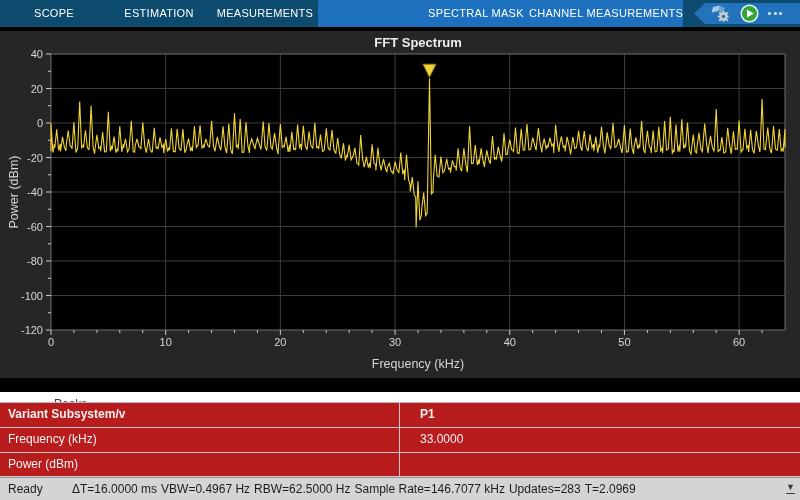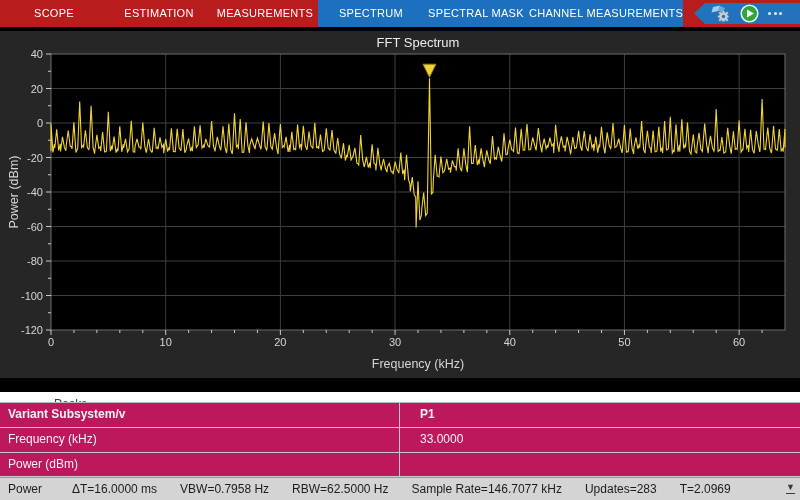--- a/index.html
+++ b/index.html
@@ -1,52 +1,51 @@
 <!DOCTYPE html>
 <html><head>
 <meta charset="utf-8">
 <style>
   * { margin:0; padding:0; box-sizing:border-box; }
   html,body { width:800px; height:500px; background:#000; font-family:"Liberation Sans",sans-serif; overflow:hidden; }
   
-  .toolbar { position:absolute; left:0; top:0; width:800px; height:27px; background:#b91c1c; }
+  .toolbar { position:absolute; left:0; top:0; width:800px; height:27px; background:#0c4a6e; }
   .tab { position:absolute; top:0; height:27px; line-height:27px; color:#fff; font-size:11px; letter-spacing:.3px; transform:translateX(-50%); white-space:nowrap; }
   .ctx-group { position:absolute; left:318px; top:0; width:365px; height:27px; background:#1d70bd; }
   .badge { position:absolute; right:0; top:3px; height:21px; width:106px; background:#2273bb; clip-path:polygon(11px 0, 100% 0, 100% 100%, 11px 100%, 0 50%); display:flex; align-items:center; padding-left:17px; gap:9px; }
   .dots { display:flex; gap:2.5px; align-items:center; }
   .dots i { width:3px; height:3px; background:#dfeaf6; border-radius:50%; display:block; }
   
   .panel { position:absolute; left:0; top:31px; width:800px; height:347px; background:#262626; }
-  .chart-title { position:absolute; left:418px; top:4px; transform:translateX(-50%); color:#ededed; font-size:13px; }
+  .chart-title { position:absolute; left:418px; top:4px; transform:translateX(-50%); color:#ededed; font-size:13px;font-weight:bold; }
   .ylab { position:absolute; left:-26px; top:154px; width:80px; text-align:center; transform:rotate(-90deg); color:#d6d6d6; font-size:12.5px; }
   .xlab { position:absolute; left:418px; top:326px; transform:translateX(-50%); color:#d6d6d6; font-size:12.5px; }
   
   .peaks-strip { position:absolute; left:0; top:392px; width:800px; height:24px; background:#fff; }
   .peaks-title { position:absolute; left:54px; top:5px; color:#3c3c3c; font-size:12px; }
-  .ptable { position:absolute; left:0; top:402px; width:800px; height:75px; background:#be185d; border-top:1px solid #b9b9b9; }
+  .ptable { position:absolute; left:0; top:402px; width:800px; height:75px; background:#b91c1c; border-top:1px solid #b9b9b9; }
   .prow { display:flex; height:25px; border-bottom:1px solid #c9c9c9; color:#f2f2f2; font-size:12px; }
   .prow:last-child { border-bottom:2px solid #c9c9c9; }
   .pcell-k { width:400px; padding-left:8px; line-height:23px; border-right:1px solid #c9c9c9; }
   .pcell-v { flex:1; padding-left:8px; line-height:23px;margin-left:12px; }
   .prow.hdr { font-weight:bold; }
   
   .status { position:absolute; left:0; top:477px; width:800px; height:23px; background:#d4d4d4; border-top:1px solid #979797; display:flex; align-items:center; color:#1c1c1c; font-size:12px; }
   .ready { margin-left:8px; width:64px; }
-  .stats { display:flex; gap:23px; white-space:nowrap; }
+  .stats { display:flex; gap:4px; white-space:nowrap; }
   .collapse { position:absolute; right:5px; top:4px; color:#3a3a3a; font-size:9px; border-bottom:1.5px solid #3a3a3a; line-height:11px; }
 </style>
 </head>
 <body>
 
 <div class="toolbar">
   <span class="tab" style="left:54px">SCOPE</span>
   <span class="tab" style="left:265px">MEASUREMENTS</span>
   <span class="tab" style="left:159px">ESTIMATION</span>
   <div class="ctx-group">
-    <span class="tab" style="left:53px">SPECTRUM</span>
     <span class="tab" style="left:288px">CHANNEL MEASUREMENTS</span>
     <span class="tab" style="left:158px">SPECTRAL MASK</span>
   </div>
   <div class="badge">
     <span style="display:block;width:20px;height:19px;">
       <svg width="20" height="19" viewBox="0 0 20 19">
         <polygon points="2,3 9,1.5 7.5,7 0.5,8.5" fill="#a9cae9"></polygon>
         <polygon points="9,2 14,4 11.5,8.5 6.8,6.5" fill="#6fa7d9"></polygon>
         <g>
           <circle cx="12.5" cy="12.5" r="4.2" fill="#cdcdcd"></circle>
@@ -177,23 +176,23 @@
   <div class="prow">
     <div class="pcell-k">Frequency (kHz)</div>
     <div class="pcell-v">33.0000</div>
   </div>
   <div class="prow">
     <div class="pcell-k">Power (dBm)</div>
   </div>
 </div>
 
 <div class="status">
-  <span class="ready">Power</span>
+  <span class="ready">Ready</span>
   <span class="stats">
     <span>ΔT=16.0000 ms</span>
-    <span>VBW=0.7958 Hz</span>
+    <span>VBW=0.4967 Hz</span>
     <span>RBW=62.5000 Hz</span>
     <span>Sample Rate=146.7077 kHz</span>
     <span>Updates=283</span>
     <span>T=2.0969</span>
   </span>
   <span class="collapse">▼</span>
 </div>
 
 </body></html>

